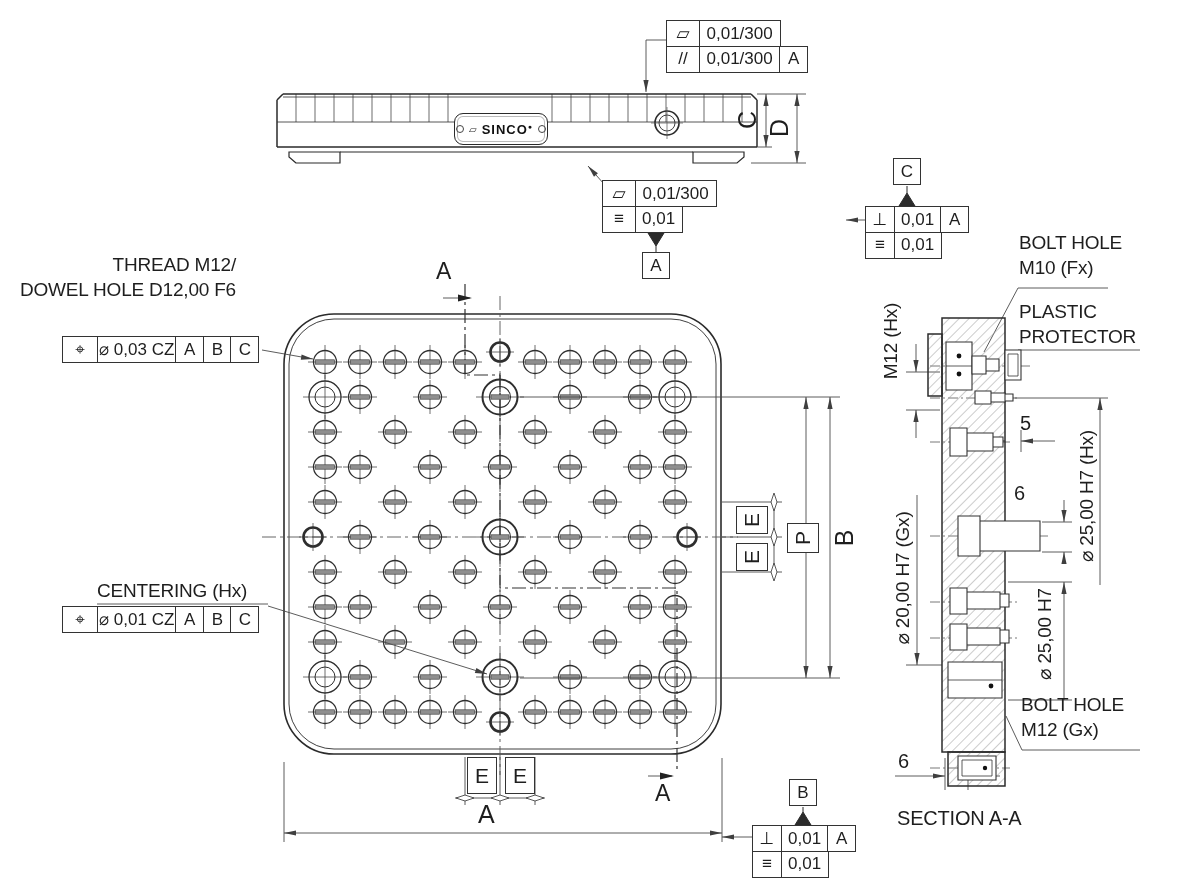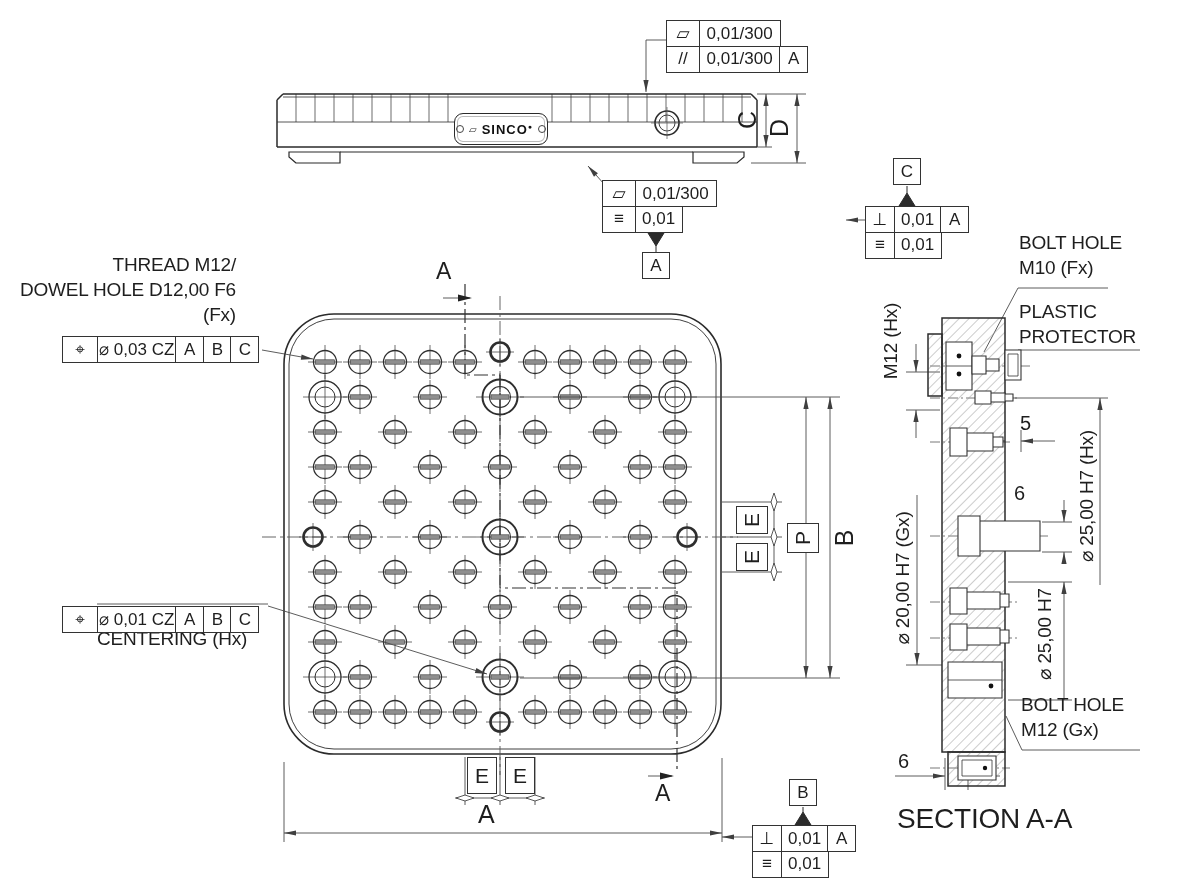--- a/index.html
+++ b/index.html
@@ -458,33 +458,32 @@
   </div>
   <div class="fcfrow">
     <div class="c" style="width:28px;">≡</div>
     <div class="c w-val-s">0,01</div>
   </div>
 </div>
 
 <div class="abs note" style="left:20px;top:252px;text-align:right;">
   <div>THREAD M12/</div>
   <div>DOWEL HOLE D12,00 F6</div>
-  <div>(Fx)</div>
 </div>
 <div class="abs fcf" style="left:62px;top:336px;">
   <div class="fcfrow">
     <div class="c w-pos">⌖</div>
     <div class="c w-posval">⌀ 0,03 CZ</div>
     <div class="c w-dat">A</div>
     <div class="c w-dat">B</div>
     <div class="c w-dat">C</div>
   </div>
 </div>
 
-<div class="abs note" style="left:97px;top:578px;margin-top:48px;">CENTERING (Hx)</div>
+<div class="abs note" style="left:97px;top:578px;">CENTERING (Hx)</div>
 <div class="abs fcf" style="left:62px;top:606px;">
   <div class="fcfrow">
     <div class="c w-pos">⌖</div>
     <div class="c w-posval">⌀ 0,01 CZ</div>
     <div class="c w-dat">A</div>
     <div class="c w-dat">B</div>
     <div class="c w-dat">C</div>
   </div>
 </div>
 
@@ -493,21 +492,21 @@
   <div>M10 (Fx)</div>
 </div>
 <div class="abs note" style="left:1019px;top:292px;margin-top:7px;">
   <div>PLASTIC</div>
   <div>PROTECTOR</div>
 </div>
 <div class="abs note" style="left:1021px;top:692px;">
   <div>BOLT HOLE</div>
   <div>M12 (Gx)</div>
 </div>
-<div class="abs note" style="left:897px;top:806px;font-size:28px;">SECTION A-A</div>
+<div class="abs note" style="left:897px;top:806px;font-size:20px;">SECTION A-A</div>
 
 <div class="abs rot note" style="left:830px;top:330px;width:120px;height:22px;">M12 (Hx)</div>
 <div class="abs rot note" style="left:822px;top:567px;width:160px;height:22px;">⌀ 20,00 H7 (Gx)</div>
 <div class="abs rot note" style="left:1006px;top:485px;width:160px;height:22px;">⌀ 25,00 H7 (Hx)</div>
 <div class="abs rot note" style="left:989px;top:623px;width:110px;height:22px;">⌀ 25,00 H7</div>
 
 <div class="abs rot dimletter" style="left:736px;top:106px;width:22px;height:28px;">C</div>
 <div class="abs rot dimletter" style="left:768px;top:114px;width:22px;height:28px;">D</div>
 <div class="abs rot dimletter" style="left:833px;top:524px;width:22px;height:28px;">B</div>
 <div class="abs dimletter" style="left:478px;top:800px;">A</div>

